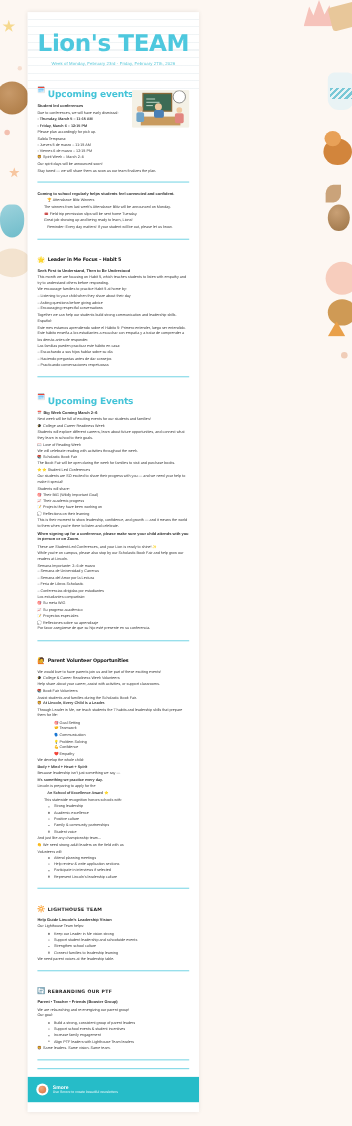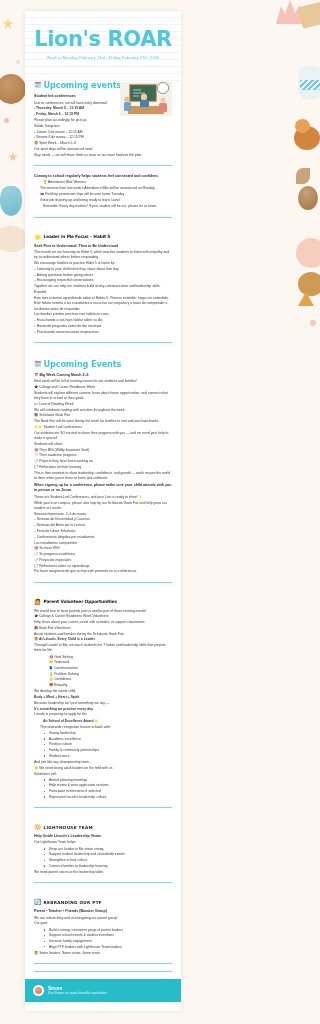--- a/index.html
+++ b/index.html
@@ -38,21 +38,21 @@
     font-weight:bold;font-size:21px;line-height:1.03;
     color:#4ec8de;letter-spacing:-.4px;
   }
   .mast-sub{
     margin-top:4px;font-size:3.9px;line-height:1.45;color:#57c7d8;
     letter-spacing:.1px;padding:0 8px;
   }
 
   
   .sect{margin-top:8px;}
-  .sect-head{display:flex;align-items:center;gap:2px;margin:16px 0 4px 0;}
+  .sect-head{display:flex;gap:2px;margin:16px 0 4px 0;}
   .sect-emoji{font-size:6px;line-height:1;}
   .sect-title{
     font-family:"DejaVu Sans",sans-serif;font-weight:bold;
     font-size:8.2px;color:#45c4d8;letter-spacing:-.15px;
   }
   .divider{height:1px;background:#7fd8e6;margin:7px 0 7px 0;}
 
   
   .h-bold{font-size:3.6px;font-weight:bold;color:#2e2e2e;line-height:1.5;margin:2px 0 1px 0;}
   .p{font-size:3.4px;color:#3a3a3a;line-height:1.55;margin:0 0 .5px 0;}
@@ -107,21 +107,21 @@
   <div class="bg-blob" style="right:-4px;top:272px;width:26px;height:24px;background:#cf9a55;"></div>
   <div class="bg-shape" style="right:6px;top:292px;width:16px;height:14px;background:#e9a04a;clip-path:polygon(50% 0,100% 100%,0 100%);"></div>
   <div class="bg-blob" style="right:4px;top:320px;width:6px;height:6px;background:#f0cdb8;"></div>
 </div>
 
 <div id="sheet">
   <div class="rules"></div>
   <div id="sheet-inner">
 
     <div class="masthead">
-      <div class="mast-title">Lion's ROAR</div>
+      <div class="mast-title">Lion's TEAM</div>
       <div class="mast-sub">Week of Monday, February 23rd - Friday, February 27th, 2026</div>
     </div>
 
     <div id="sections">
         <div class="sect" style="position: relative;">
           <div class="sect-head">
             <span class="sect-emoji">🗓️</span>
             <span class="sect-title">Upcoming events</span>
           </div>
           <div class="h-bold" style="max-width: 82px;">Student led conferences</div>

